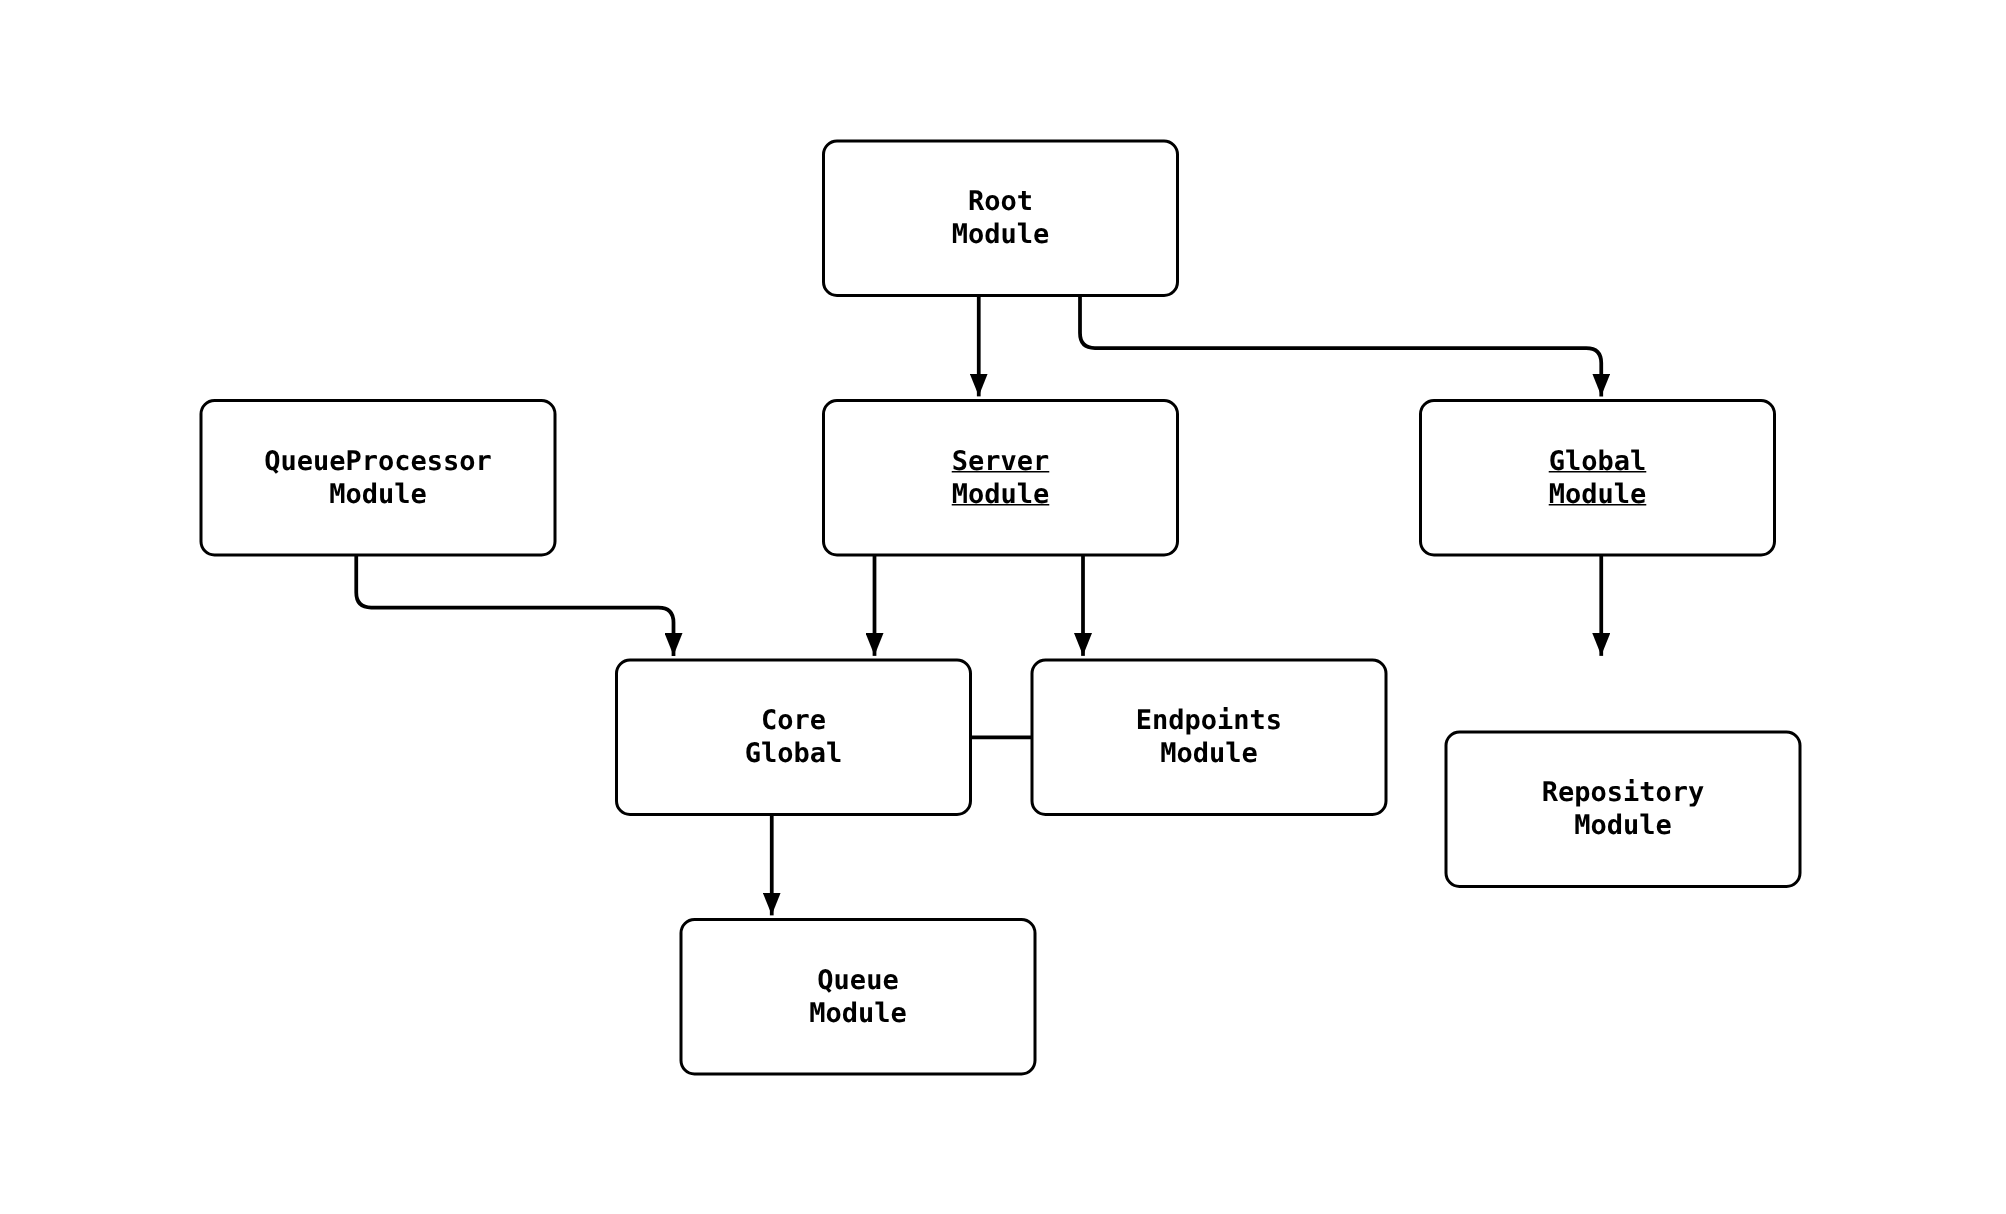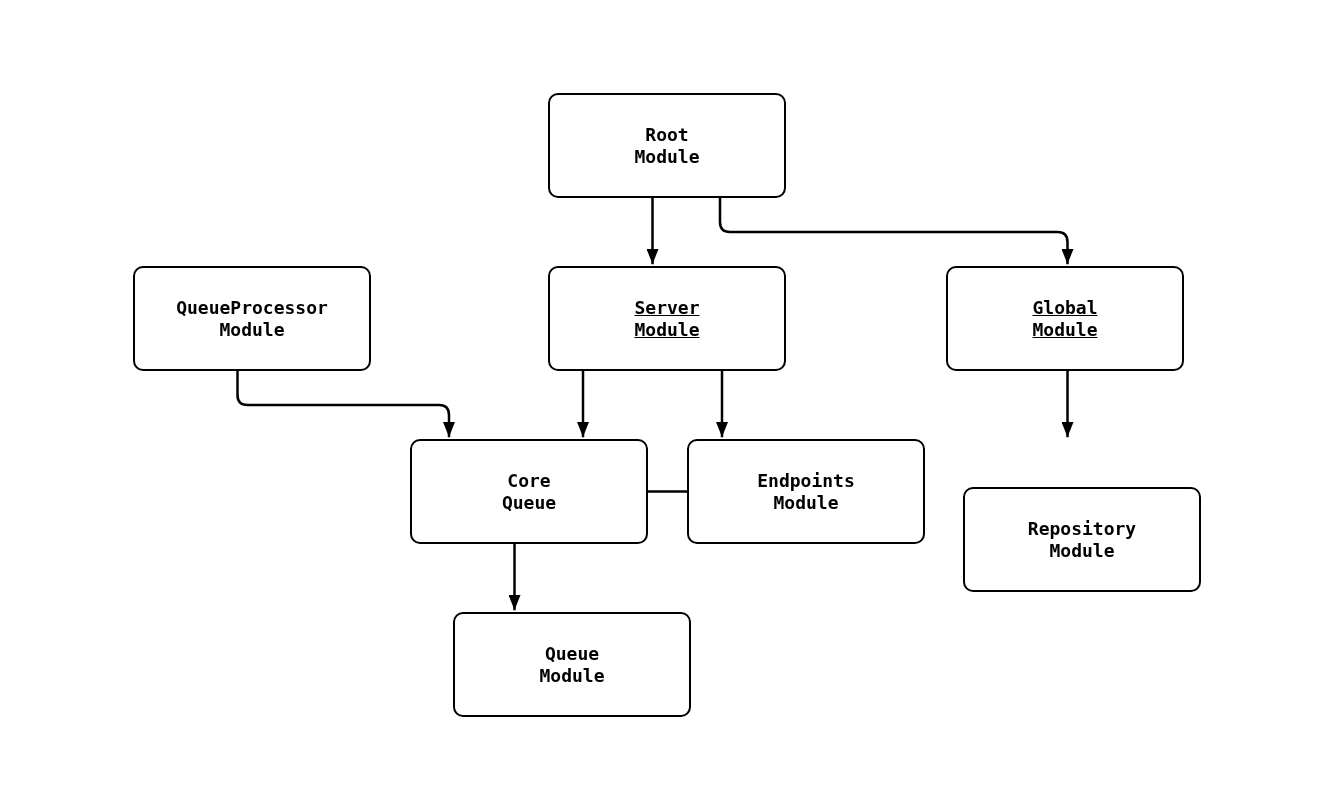--- a/index.html
+++ b/index.html
@@ -102,21 +102,21 @@
 Module</div>
   </div>
 
   <div class="node node-queueprocessor">
     <div class="label">QueueProcessor
 Module</div>
   </div>
 
   <div class="node node-core">
     <div class="label">Core
-Queue</div>
+Global</div>
   </div>
 
   <div class="node node-endpoints">
     <div class="label">Endpoints
 Module</div>
   </div>
 
   <div class="node node-repository">
     <div class="label">Repository
 Module</div>

